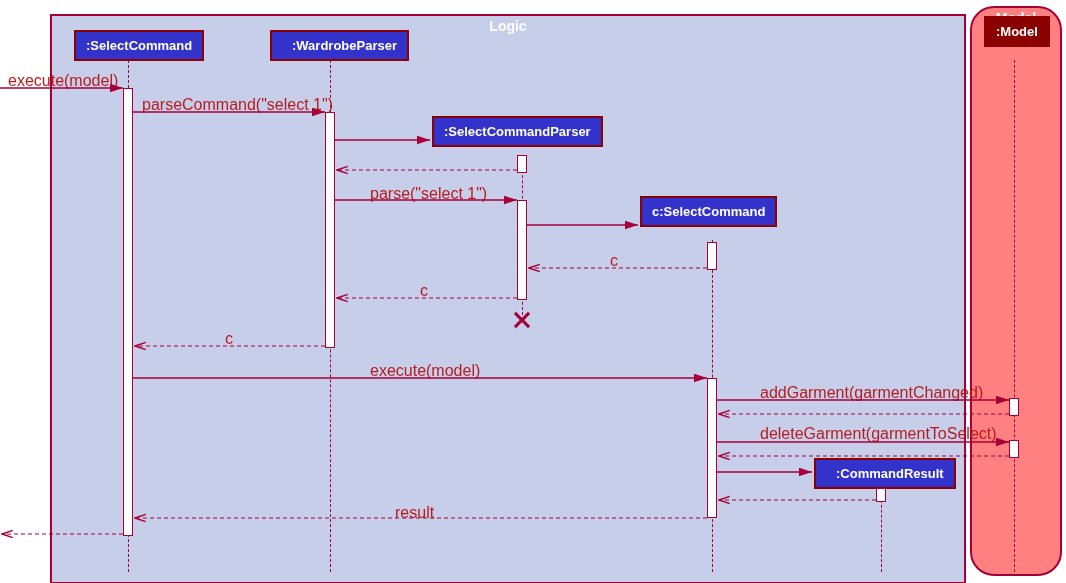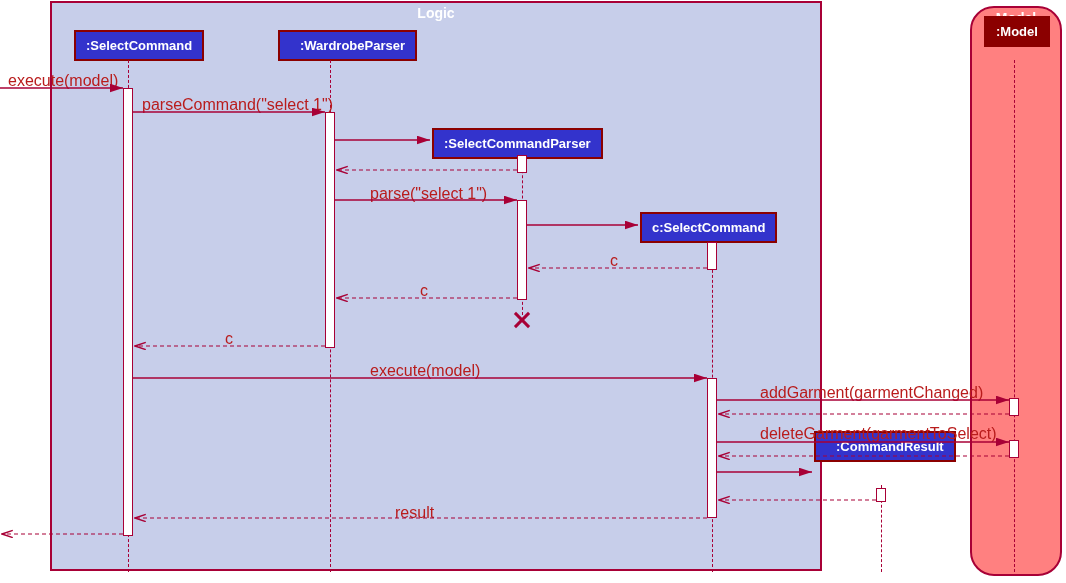--- a/index.html
+++ b/index.html
@@ -12,22 +12,22 @@
     height: 583px;
     position: relative;
   }
   .frame {
     position: absolute;
     border: 2px solid #A80036;
     box-sizing: border-box;
   }
   .frame-logic {
     left: 50px;
-    top: 1px;
-    width: 772px;
+    top: 14px;
+    width: 916px;
     height: 570px;
     background: #C7CEEA;
   }
   .frame-model {
     left: 970px;
     top: 6px;
     width: 92px;
     height: 570px;
     background: #FF8080;
     border-radius: 24px;
@@ -100,33 +100,33 @@
 <body>
 
 <div class="frame frame-logic">
   <div class="frame-title">Logic</div>
 </div>
 <div class="frame frame-model">
   <div class="frame-title">Model</div>
 </div>
 
 <div class="participant" style="left:74px; top:30px;">:SelectCommand</div>
-<div class="participant" style="left:278px; top:30px;padding-left:20px;">:WardrobeParser</div>
+<div class="participant" style="left:270px; top:30px;padding-left:20px;">:WardrobeParser</div>
 <div class="participant model" style="left:984px; top:16px;">:Model</div>
 
 <div class="lifeline" style="left:128px; top:60px; height:512px;"></div>
 <div class="lifeline" style="left:330px; top:60px; height:512px;"></div>
 <div class="lifeline" style="left:522px; top:155px; height:160px;"></div>
 <div class="lifeline" style="left:712px; top:240px; height:332px;"></div>
 <div class="lifeline" style="left:881px; top:485px; height:87px;"></div>
 <div class="lifeline" style="left:1014px; top:60px; height:512px;"></div>
 
-<div class="participant" style="left:432px; top:128px;">:SelectCommandParser</div>
-<div class="participant" style="left:640px; top:212px;">c:SelectCommand</div>
-<div class="participant" style="left:814px; top:431px;padding-left:20px;">:CommandResult</div>
+<div class="participant" style="left:432px; top:116px;">:SelectCommandParser</div>
+<div class="participant" style="left:640px; top:196px;">c:SelectCommand</div>
+<div class="participant" style="left:814px; top:458px;padding-left:20px;">:CommandResult</div>
 
 <div class="activation" style="left:123px; top:88px; height:448px;"></div>
 <div class="activation" style="left:325px; top:112px; height:236px;"></div>
 <div class="activation" style="left:517px; top:155px; height:18px;"></div>
 <div class="activation" style="left:517px; top:200px; height:100px;"></div>
 <div class="activation" style="left:707px; top:242px; height:28px;"></div>
 <div class="activation" style="left:707px; top:378px; height:140px;"></div>
 <div class="activation" style="left:1009px; top:398px; height:18px;"></div>
 <div class="activation" style="left:1009px; top:440px; height:18px;"></div>
 <div class="activation" style="left:876px; top:488px; height:14px;"></div>

